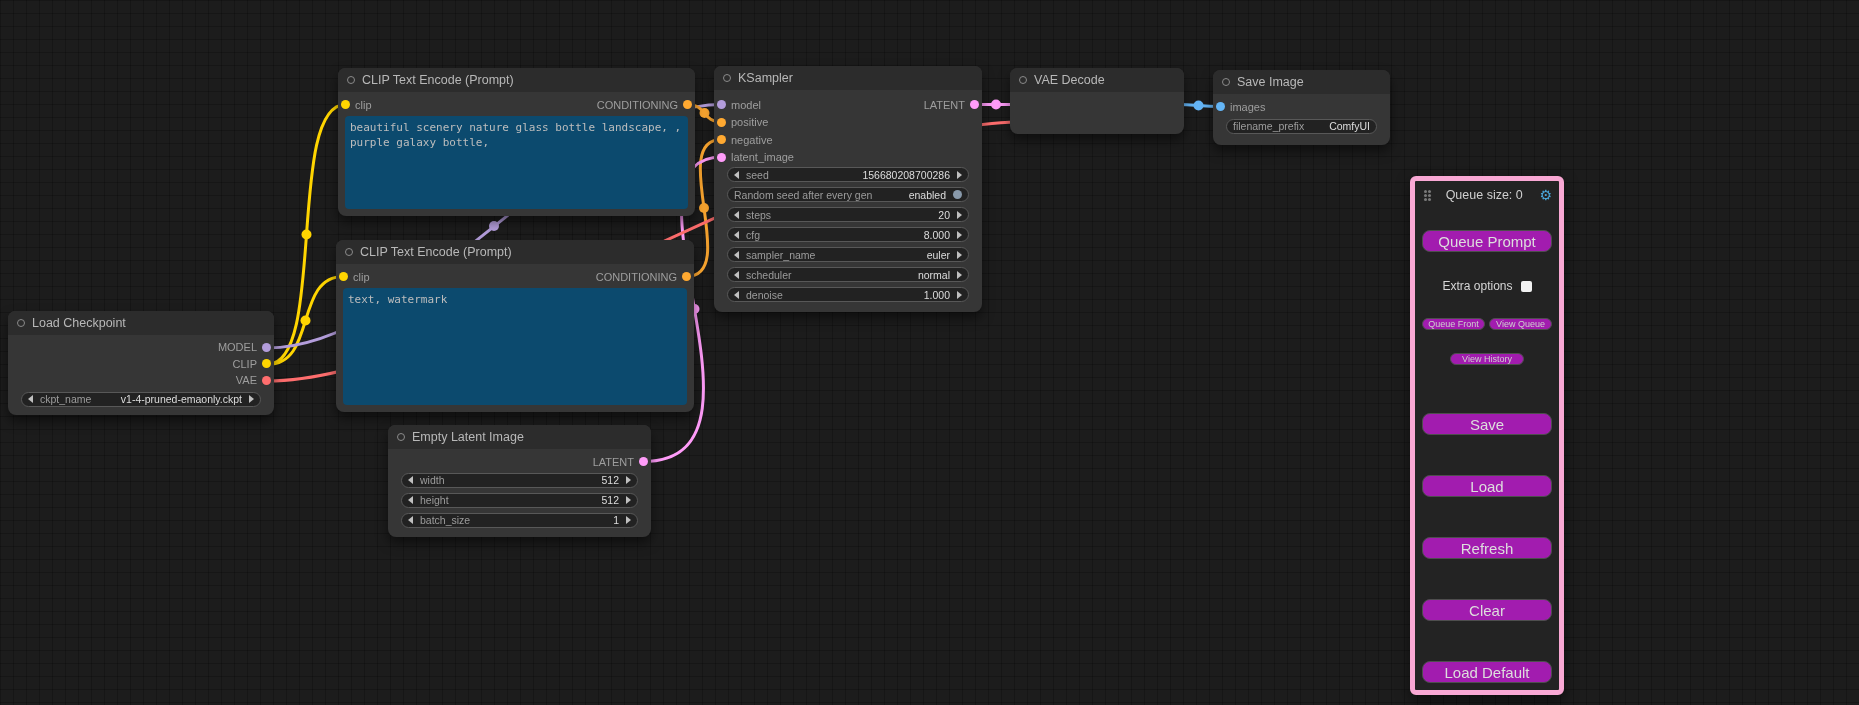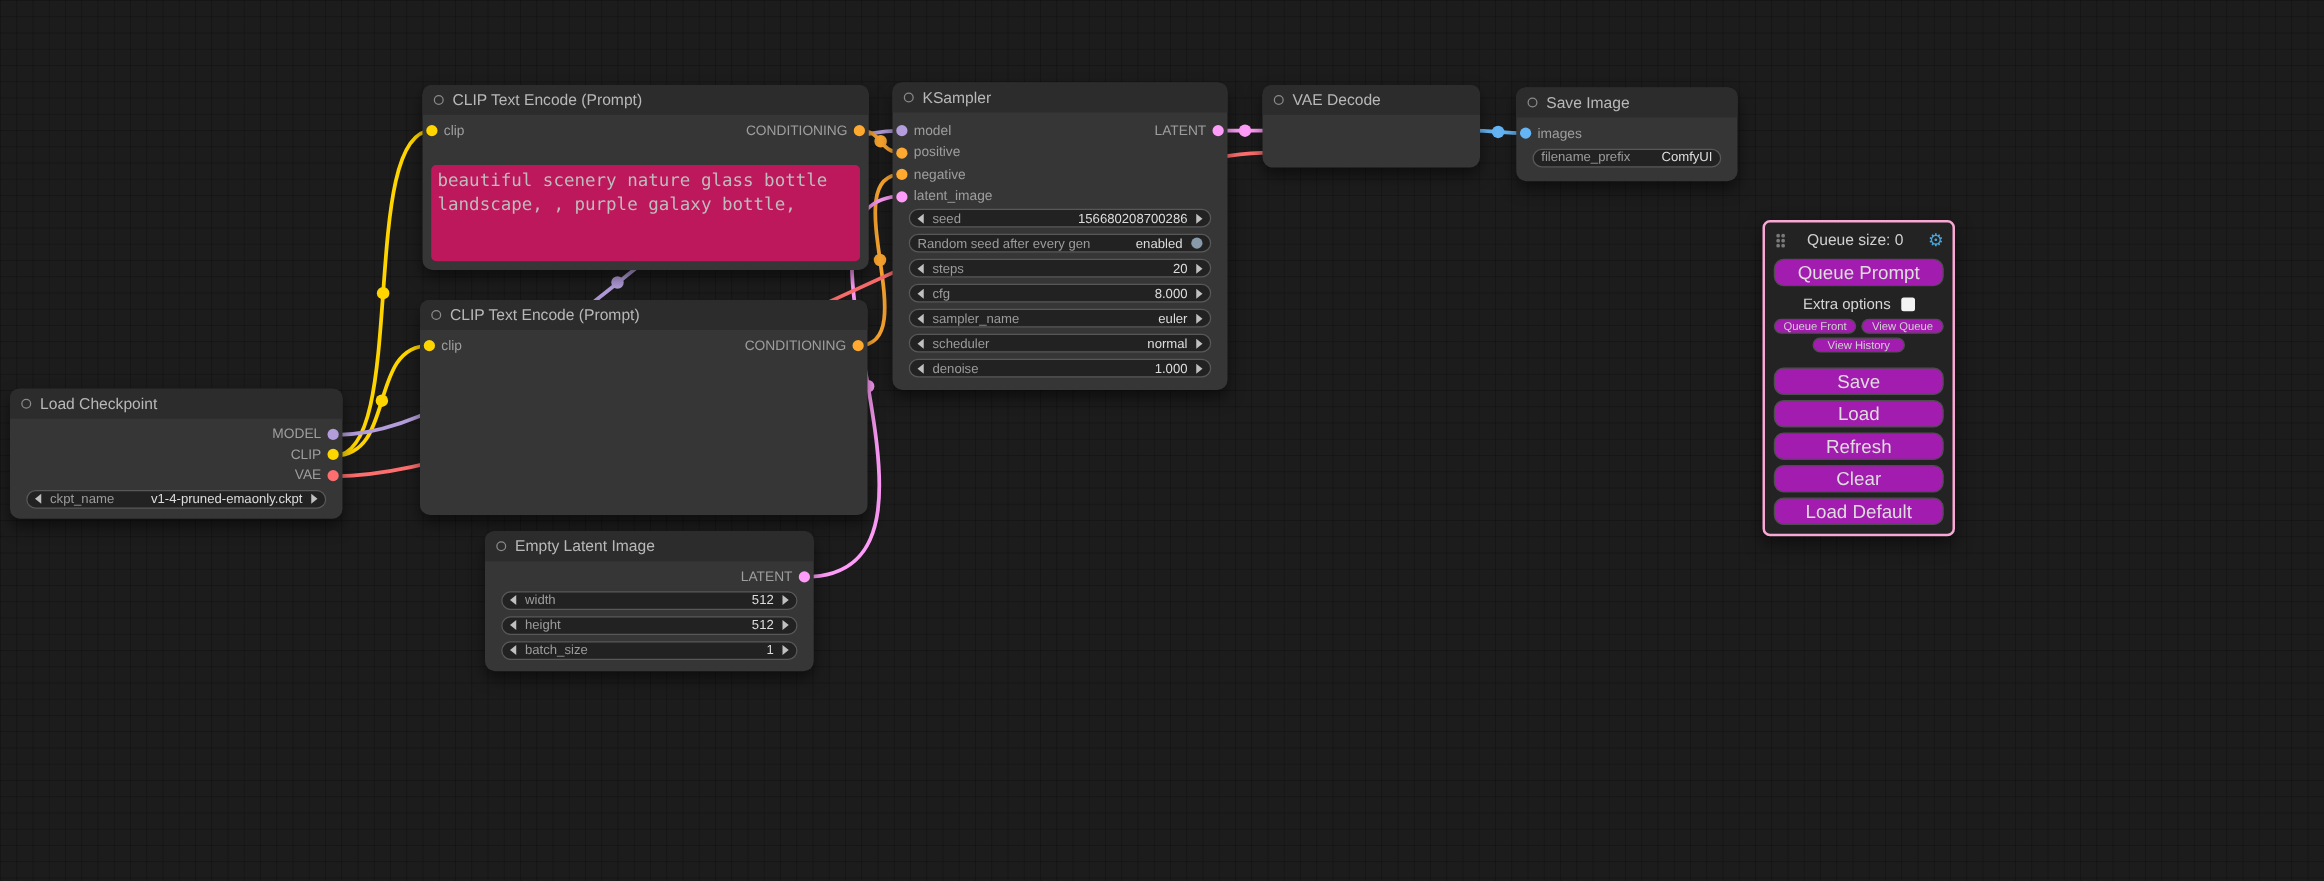--- a/index.html
+++ b/index.html
@@ -49,44 +49,44 @@
     font-size:10.5px; white-space:nowrap; overflow:hidden;
   }
   .wlabel { color:#9c9c9c; }
   .wvalue { margin-left:auto; color:#ddd; }
   .arr { width:0; height:0; flex:0 0 auto; }
   .arr-l { border-top:4px solid transparent; border-bottom:4px solid transparent; border-right:5px solid #c0c0c0; }
   .arr-r { border-top:4px solid transparent; border-bottom:4px solid transparent; border-left:5px solid #c0c0c0; }
   .toggle-dot { width:9px; height:9px; border-radius:50%; background:#8899AA; flex:0 0 auto; }
 
   .node-text {
-    flex:1; margin:18px 7px 7px; padding:4px 5px;
-    background:#be185d; border-radius:4px;
+    flex:1; margin:2px 7px 7px; padding:4px 5px;
+    background:#0c4a6e; border-radius:4px;
     color:#bdbdbd; font-family:"DejaVu Sans Mono", monospace;
-    font-size:14px; line-height:1.4; white-space:pre-wrap; overflow:hidden;
+    font-size:11px; line-height:1.4; white-space:pre-wrap; overflow:hidden;
   }
 
   
   #menu {
     position:absolute; left:1410px; top:176px; width:154px; z-index:3;
-    background:#232323; border:2px solid #f9a8d4; border-radius:6px;
+    background:#232323; border:5px solid #f9a8d4; border-radius:6px;
     box-shadow:0 6px 14px rgba(0,0,0,0.5);
-    padding:6px 7px 7px; display:flex; flex-direction:column;
+    padding:6px 7px 7px; display:flex; flex-direction:column;gap:20px;
   }
   .menu-header { display:flex; align-items:center; height:16px; margin-bottom:5px; }
   .drag-dots { width:3px; height:3px; border-radius:50%; background:#7a7a7a; margin:0 6px 8px 2px; flex:0 0 auto;
     box-shadow:4px 0 0 #7a7a7a, 0 4px 0 #7a7a7a, 4px 4px 0 #7a7a7a, 0 8px 0 #7a7a7a, 4px 8px 0 #7a7a7a; }
   .queue-size { flex:1; text-align:center; font-size:12.5px; color:#cfcfcf; }
   .gear { font-size:14px; color:#4aa5d9; line-height:1; margin-left:4px; cursor:default; }
   .btn {
     background:#a21caf; border:1px solid #4e4e4e; border-radius:8px;
     color:#ddd; font-family:"Liberation Sans", sans-serif;
     display:flex; align-items:center; justify-content:center;
   }
-  .btn-big { height:22px; font-size:15px; margin-top:4px; }
+  .btn-big { height:22px; font-size:15px; margin-top:20px; }
   .btn-queue { height:22px; font-size:15px; margin-top:2px; }
   .extra-row { display:flex; align-items:center; justify-content:center; gap:8px; height:14px; margin-top:7px; font-size:12px; color:#d6d6d6; }
   .checkbox { width:11px; height:11px; background:#f2f2f2; border-radius:2px; }
   .pill-row { display:flex; gap:4px; margin-top:5px; }
   .btn-pill { flex:1; height:12px; font-size:9px; border-radius:8px; color:#cfcfcf; }
   .hist-row { display:flex; justify-content:center; margin-top:3px; margin-bottom:8px; }
   .btn-hist { width:74px; height:12px; font-size:9px; border-radius:8px; color:#cfcfcf; }
 </style>
 </head>
 <body>
@@ -183,20 +183,21 @@
         <span class="slot">
           <span class="slot-dot c-clip"></span>
           <span>clip</span>
         </span>
         <span class="slot">
           <span>CONDITIONING</span>
           <span class="slot-dot c-cond"></span>
         </span>
       </div>
     </div>
+    <div class="node-text">text, watermark</div>
   </div>
 </div>
 
 <div class="node" style="left:388px; top:425px; width:263px; height:112px;">
   <div class="node-title">
     <span class="title-dot"></span>
     <span>Empty Latent Image</span>
   </div>
   <div class="node-body">
     <div class="slots">

